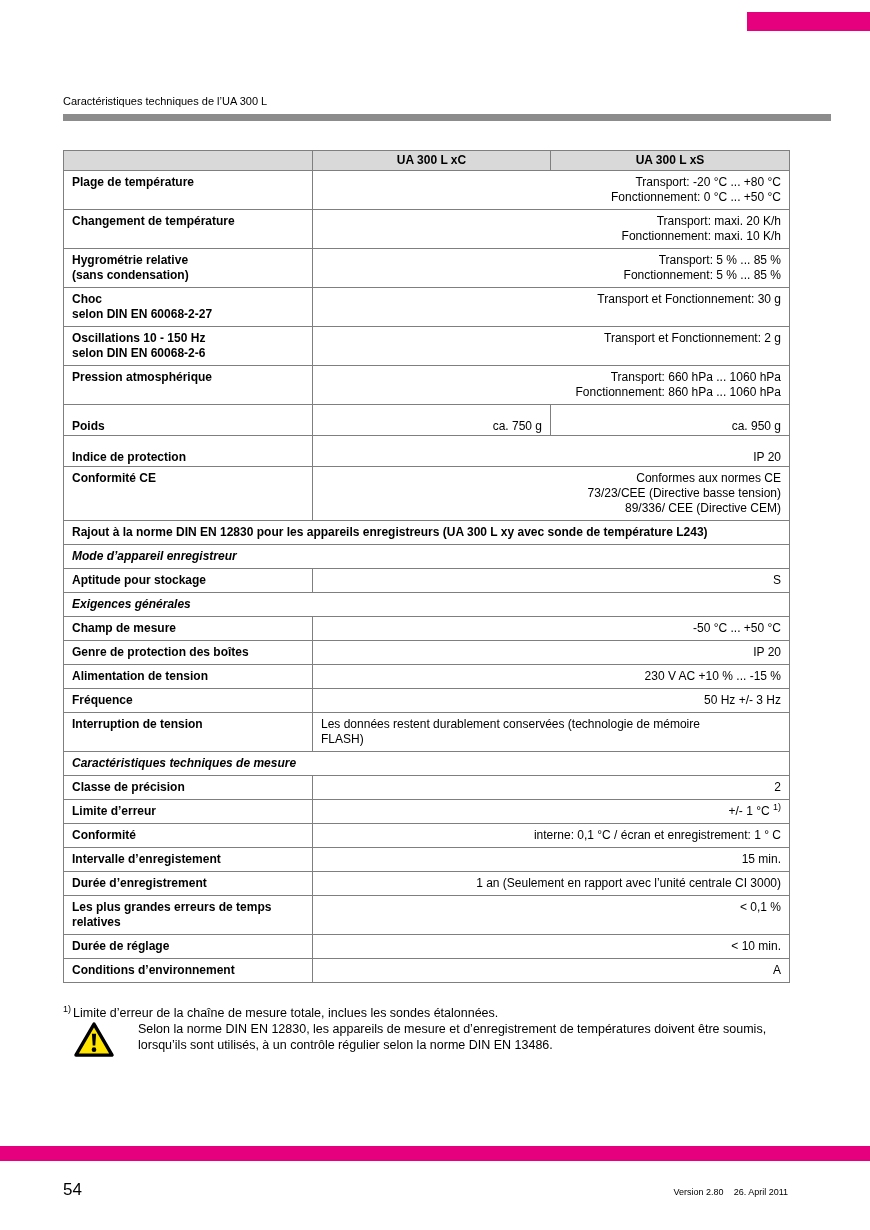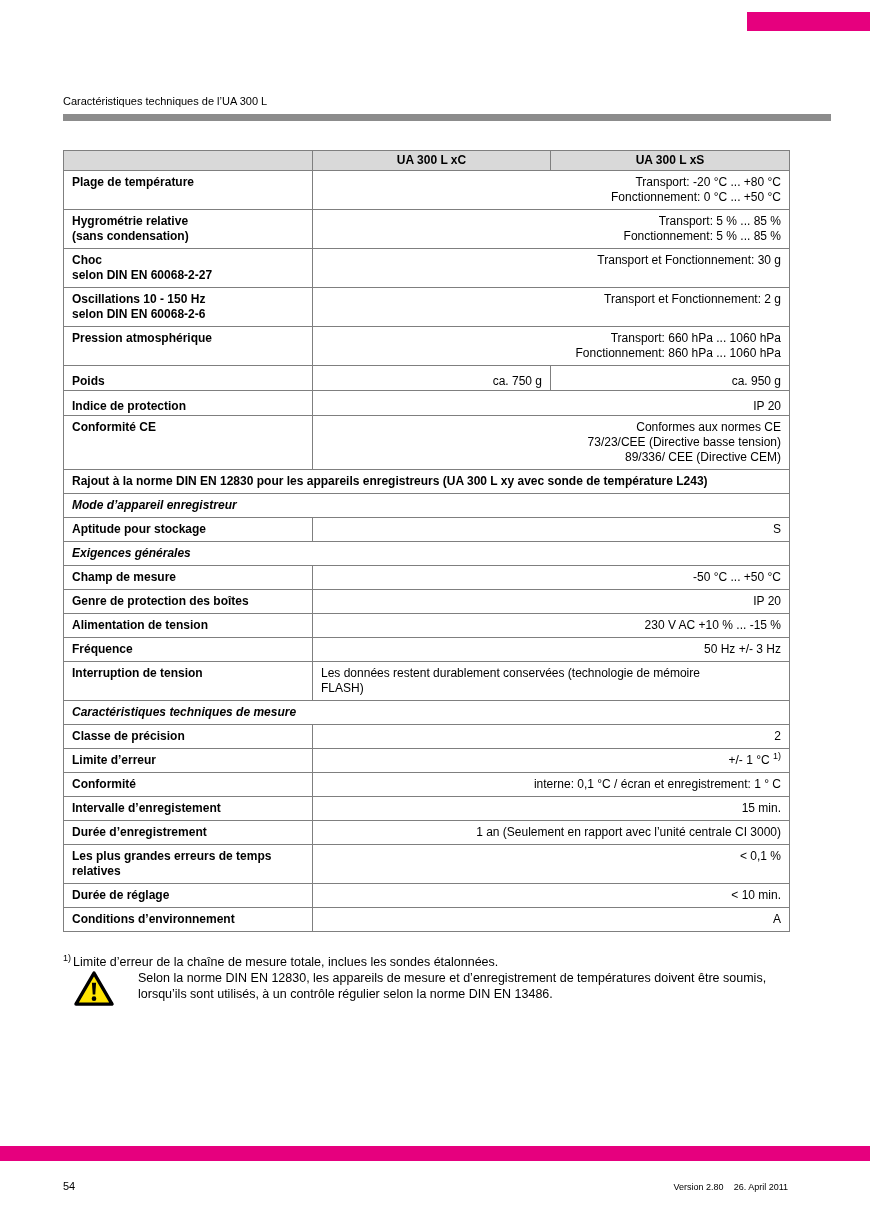--- a/index.html
+++ b/index.html
@@ -30,35 +30,35 @@
   }
   .spec th {
     background:var(--th-bg, #D9D9D9);
     font-weight:bold; text-align:center; padding:2px 8px; font-size:12px;
   }
   .spec td.label-cell { font-weight:bold; text-align:left; }
   .spec td.value-cell { text-align:right; }
   .spec td.value-cell.left { text-align:left; }
   .spec td.section-cell { font-weight:bold; font-style:italic; }
   .spec td.fullbold-cell { font-weight:bold; }
-  .spec tr.compact td { padding-top:8px; padding-bottom:1px; }
+  .spec tr.compact td { padding-top:14px; padding-bottom:1px; }
   sup { font-size:9px; vertical-align:super; line-height:0; }
 
   .footnote { margin-top:22px; font-size:12.5px; line-height:16px; }
   .footnote sup { margin-right:2px; }
 
   .warning-row { display:flex; align-items:flex-start; }
   .warning-icon-box { width:42px; margin-left:10px; flex:0 0 auto; }
   .warning-text { margin-left:23px; width:655px; font-size:12.5px; line-height:16px; }
 
   .footer-bar {
     position:absolute; left:63px; top:1180px; width:725px;
     display:flex; justify-content:space-between; align-items:baseline;
   }
-  .footer-left { font-size:11px;text-align:center; }
+  .footer-left { font-size:17px;text-align:center; }
   .footer-right { font-size:9px; }
   .footer-right .footer-date { margin-left:10px; }
 </style>
 </head>
 <body>
 
 <div class="corner-accent"></div>
 
 <div class="content">
 
@@ -77,20 +77,24 @@
         <th>UA 300 L xC</th>
         <th>UA 300 L xS</th>
       </tr>
     </thead>
     <tbody>
         <tr>
           <td class="label-cell">Plage de température</td>
           <td class="value-cell" colspan="2">Transport: -20 °C ... +80 °C<br>Fonctionnement: 0 °C ... +50 °C</td>
         </tr>
         <tr>
+          <td class="label-cell">Changement de température</td>
+          <td class="value-cell" colspan="2">Transport: maxi. 20 K/h<br>Fonctionnement: maxi. 10 K/h</td>
+        </tr>
+        <tr>
           <td class="label-cell">Hygrométrie relative<br>(sans condensation)</td>
           <td class="value-cell" colspan="2">Transport: 5 % ... 85 %<br>Fonctionnement: 5 % ... 85 %</td>
         </tr>
         <tr>
           <td class="label-cell">Choc<br>selon DIN EN 60068-2-27</td>
           <td class="value-cell" colspan="2">Transport et Fonctionnement: 30 g</td>
         </tr>
         <tr>
           <td class="label-cell">Oscillations 10 - 150 Hz<br>selon DIN EN 60068-2-6</td>
           <td class="value-cell" colspan="2">Transport et Fonctionnement: 2 g</td>

